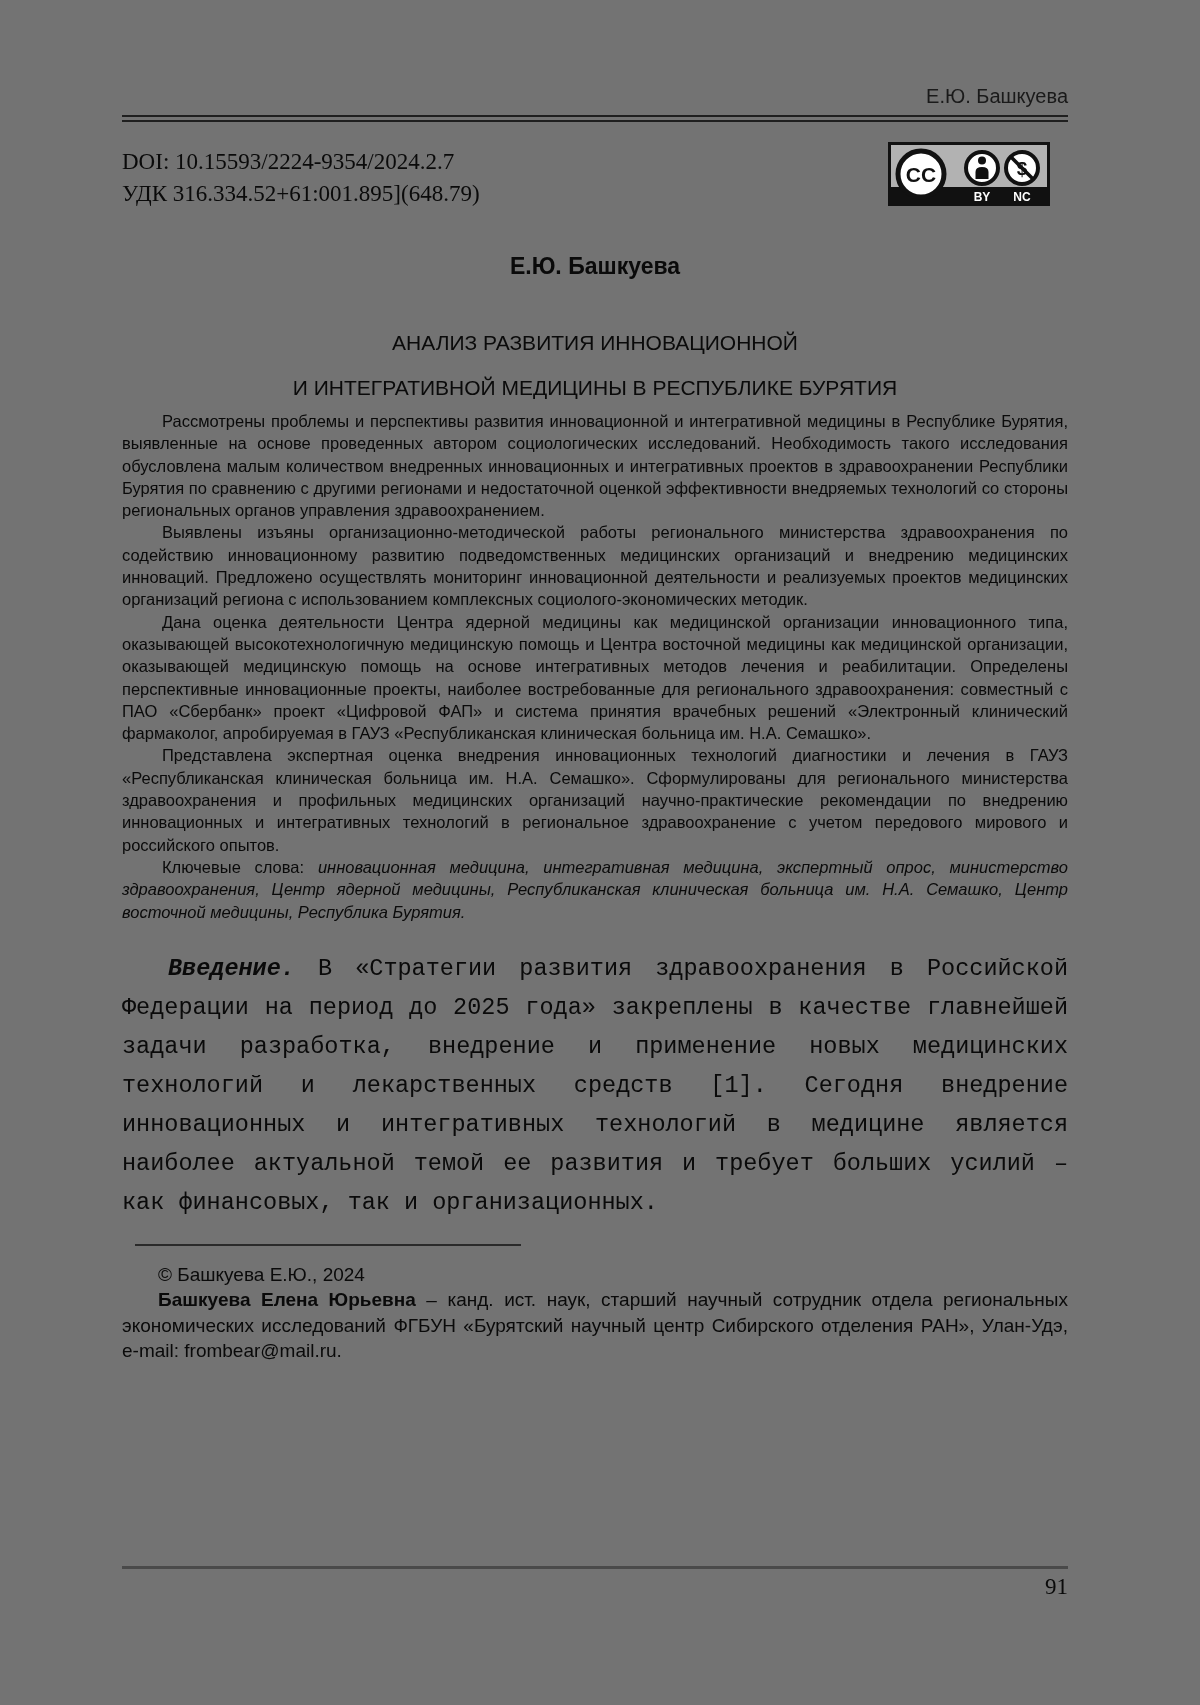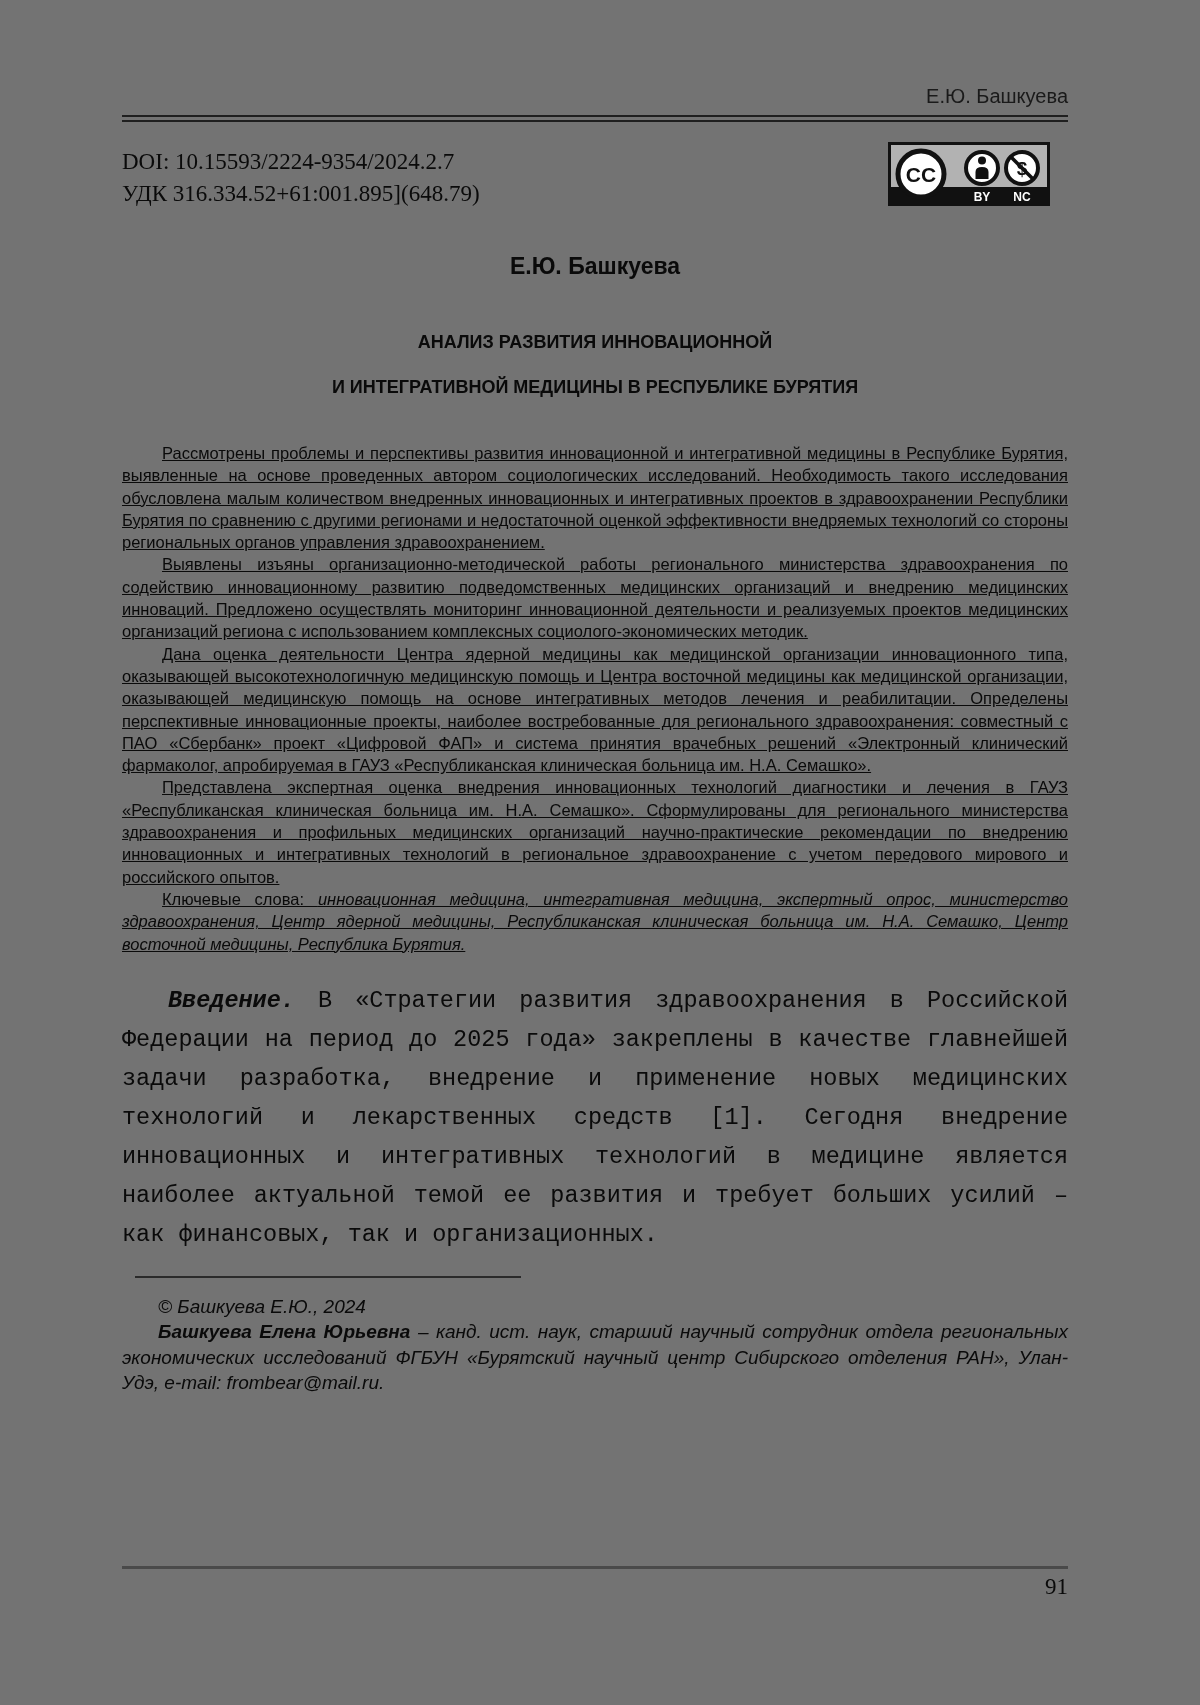--- a/index.html
+++ b/index.html
@@ -62,35 +62,33 @@
     text-align: center;
     font-family: "Liberation Sans", "DejaVu Sans", sans-serif;
     font-weight: bold;
     font-size: 23px;
     line-height: 28px;
   }
   .article-title {
     margin-top: 40px;
     text-align: center;
     font-family: "Liberation Sans", "DejaVu Sans", sans-serif;
-    font-weight: bold;
-    font-size: 18px;
+    font-weight: normal;
+    font-size: 21px;
     line-height: 45px;
   }
   .article-title .t-line { display: block; }
 
   
   .abstract {
-    margin-top: 32px;
     font-family: "Liberation Sans", "DejaVu Sans", sans-serif;
     font-size: 16.5px;
     line-height: 22.3px;
     text-align: justify;
     hyphens: auto;
-    text-decoration: underline;
     -webkit-hyphens: auto;
   }
   .abstract p { text-indent: 40px; }
   .keywords-text { font-style: italic; }
 
   
   .intro {
     margin-top: 26px;
     font-family: Liberation Mono, monospace;
     font-size: 23.5px;
@@ -109,21 +107,21 @@
     font-size: 19px;
     line-height: 25.5px;
     text-align: justify;
   }
   .footnote-rule {
     width: 386px;
     margin-left: 13px;
     border-top: 2px solid #2a2a2a;
     margin-bottom: 16px;
   }
-  .footnote p { text-indent: 36px; font-style: italic; }
+  .footnote p { text-indent: 36px; }
   .footnote-author-name { font-weight: bold; }
 
   
   .page-footer {
     position: absolute;
     left: 122px;
     width: 946px;
     top: 1566px;
   }
   .bottom-rule { border-top: 3px solid #4a4a4a; }

